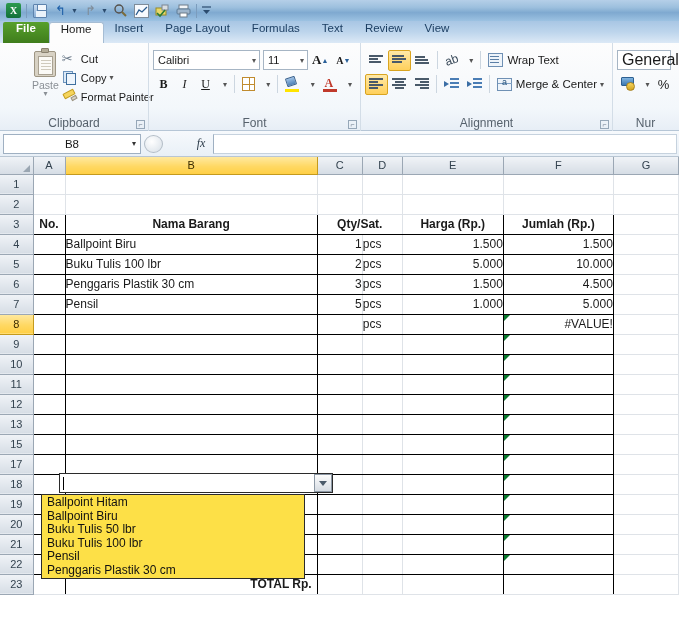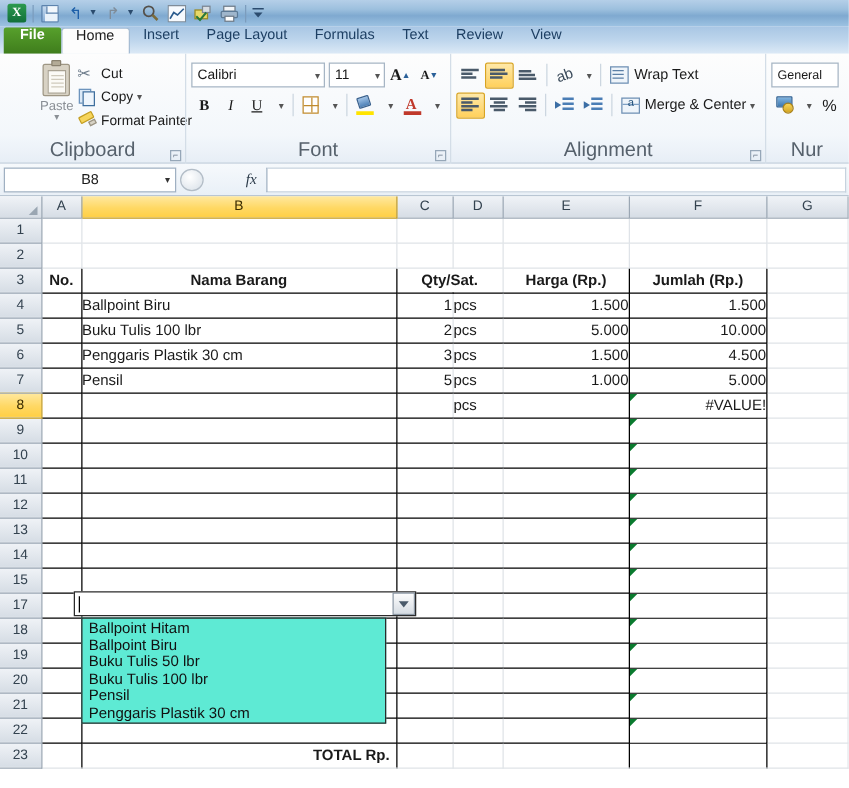--- a/index.html
+++ b/index.html
@@ -55,21 +55,21 @@
   .ribbon{
     position:relative;width:679px;height:88px;
     background:linear-gradient(to bottom,#fdfdfd 0%,#f3f7fb 75%,#e7eef6 100%);
     border-bottom:1px solid #b6c6d6;
     display:flex;
   }
   .rgroup{position:relative;height:88px;padding:3px 4px 0 4px;display:flex;flex-direction:column;}
   .rgroup + .rgroup{border-left:1px solid #d3dde7;}
   .glabel{
     position:absolute;bottom:1px;left:0;width:100%;text-align:center;
-    font-size:16px;color:#56616c;
+    font-size:12px;color:#56616c;
   }
   .gdialog{position:absolute;bottom:2px;right:3px;width:9px;height:9px;border:1px solid #96a7b8;color:#6b7a8a;font-size:7px;line-height:8px;text-align:center;}
   .gbody{display:flex;flex:1;}
 
   
   .paste-btn{width:46px;display:flex;flex-direction:column;align-items:center;padding-top:2px;margin-left:28px;}
   .clipboard-ico{width:26px;height:30px;position:relative;}
   .cb-body{position:absolute;left:2px;top:3px;width:22px;height:26px;background:#d8d2c4;border:1px solid #9e9684;border-radius:2px;}
   .cb-clip{position:absolute;left:9px;top:0;width:8px;height:5px;background:#b4ac98;border:1px solid #8a8270;border-radius:1px;}
   .cb-page{position:absolute;left:6px;top:8px;width:15px;height:19px;background:#fbfaf6;border:1px solid #a9a293;}
@@ -128,21 +128,21 @@
   .ic-indent{width:15px;height:12px;position:relative;}
   .ic-indent i{position:absolute;right:0;height:2px;background:#4a7db5;display:block;width:9px;}
   .ic-indent b{position:absolute;left:0;top:3px;width:0;height:0;border-top:3px solid transparent;border-bottom:3px solid transparent;border-left:5px solid #3b6ea5;}
   .ic-wrap{width:15px;height:14px;background:#eef4fa;border:1px solid #6f90b4;position:relative;}
   .ic-wrap:after{content:"";position:absolute;left:1px;top:2px;width:9px;height:1px;background:#5b7fa6;box-shadow:0 3px 0 #5b7fa6,0 6px 0 #5b7fa6;}
   .ic-merge{width:16px;height:13px;background:#eef4fa;border:1px solid #6f90b4;position:relative;}
   .ic-merge:after{content:"a";position:absolute;left:4px;top:-2px;font-size:9px;color:#1f4e79;}
   .ic-merge:before{content:"";position:absolute;left:0;top:4px;width:14px;height:1px;background:#7fa0c4;}
 
   
-  .numbox{width:54px;height:20px;border:1px solid #a6b5c4;background:#fff;display:flex;align-items:center;padding-left:4px;font-size:10px;}
+  .numbox{width:54px;height:20px;border:1px solid #a6b5c4;background:#fff;display:flex;align-items:center;padding-left:4px;font-size:16px;}
   .ic-money{width:16px;height:14px;position:relative;}
   .mcoin{position:absolute;right:0;bottom:0;width:9px;height:9px;border-radius:50%;background:linear-gradient(#f6d55c,#d3a420);border:1px solid #a8811a;}
   .mbill{position:absolute;left:0;top:0;width:13px;height:9px;background:linear-gradient(#7fb4e0,#3d78b0);border:1px solid #2c5f91;border-radius:1px;}
 
   
   .fbar{
     position:relative;width:679px;height:26px;display:flex;align-items:center;
     background:linear-gradient(to bottom,#f6f9fc,#e9f0f7);padding:2px 0;
     border-bottom:1px solid #b9c6d3;
   }
@@ -194,22 +194,22 @@
     box-shadow:0 0 0 1px #fff inset;z-index:30;
   }
   .editor .caret{width:1px;height:13px;background:#000;margin-left:3px;}
   .dd-btn{
     position:absolute;right:0;top:0;width:18px;height:18px;
     background:linear-gradient(to bottom,#fcfcfc,#d6dce3);
     border:1px solid #8c98a5;display:flex;align-items:center;justify-content:center;
   }
   .dd-btn .tri{width:0;height:0;border-left:4px solid transparent;border-right:4px solid transparent;border-top:5px solid #4a5a6a;}
   .ddlist{
-    position:absolute;left:65px;top:337px;width:244px;
-    background:#5eead4;border:1px solid #2b2b2b;z-index:31;padding:1px 0;
+    position:absolute;left:41px;top:337px;width:264px;
+    background:#fde047;border:1px solid #2b2b2b;z-index:31;padding:1px 0;
   }
   .ddlist .opt{height:13.5px;line-height:13.5px;font-size:12px;padding-left:5px;white-space:nowrap;color:#111;}
 </style>
 </head>
 <body>
 
 <div class="titlebar">
   <div class="qat-ico">
       <div class="xl-logo">X</div>
     </div>
@@ -673,30 +673,20 @@
           <th class="rowhdr">13</th>
           <td class="cell bb bl br"></td>
           <td class="cell bb br"></td>
           <td class="cell bb"></td>
           <td class="cell bb"></td>
           <td class="cell bb bl br"></td>
           <td class="cell bb br errcell"></td>
           <td class="cell"></td>
         </tr>
     <tr>
-          <th class="rowhdr">14</th>
-          <td class="cell bb bl br"></td>
-          <td class="cell bb br"></td>
-          <td class="cell bb"></td>
-          <td class="cell bb"></td>
-          <td class="cell bb bl br"></td>
-          <td class="cell bb br errcell"></td>
-          <td class="cell"></td>
-        </tr>
-    <tr>
           <th class="rowhdr">15</th>
           <td class="cell bb bl br"></td>
           <td class="cell bb br"></td>
           <td class="cell bb"></td>
           <td class="cell bb"></td>
           <td class="cell bb bl br"></td>
           <td class="cell bb br errcell"></td>
           <td class="cell"></td>
         </tr>
     <tr>

